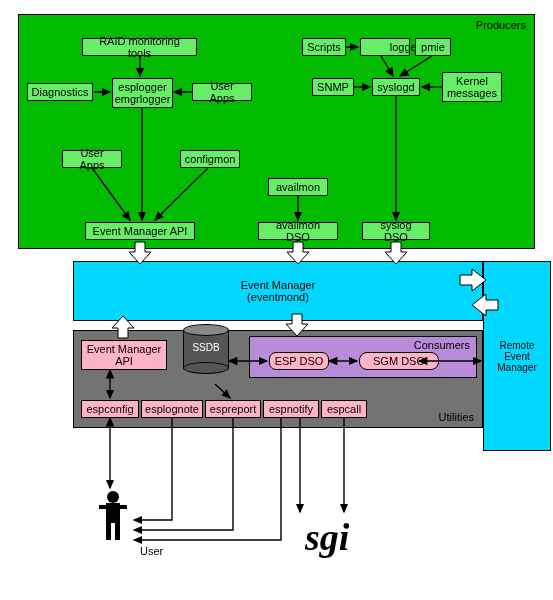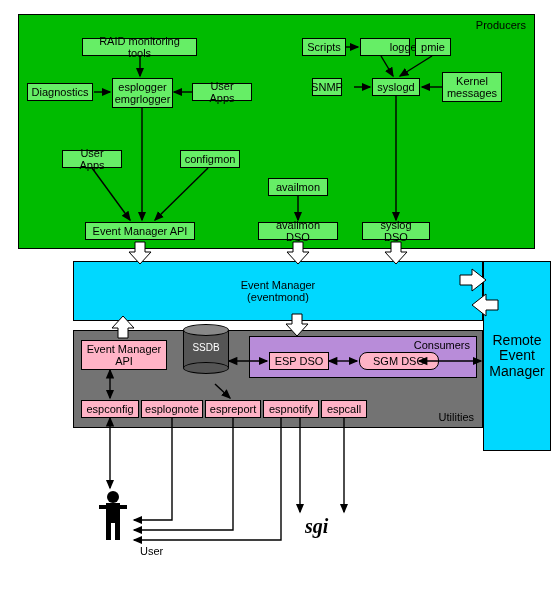--- a/index.html
+++ b/index.html
@@ -25,21 +25,21 @@
     line-height: 1.1;
   }
   .label { position: absolute; }
   .green-main { background: #00bb00; }
   .green-box  { background: #66ee66; border: 1px solid #000; }
   .cyan-main  { background: #00d8ff; }
   .purple-box { background: #b88cd9; }
   .pink-main  { background: #737373; }
   .pink-box   { background: #ffb3c6; }
   .user-icon  { position:absolute; }
-  .sgi-text   { position:absolute; font-family: Georgia, serif; font-size:20px; font-weight:bold; font-style:italic; }
+  .sgi-text   { position:absolute; font-family: Georgia, serif; font-size:38px; font-weight:bold; font-style:italic; }
 </style>
 </head>
 <body>
 
 <div class="box green-main" style="left:18px; top:14px; width:517px; height:235px; border:1px solid #000; justify-content:flex-end; align-items:flex-start; padding:4px 8px;">
   <span style="font-weight:normal;">Producers</span>
 </div>
 
 <div class="box green-box" style="left:82px; top:38px; width:115px; height:18px;justify-content:center;">
     <span>RAID monitoring tools</span>
@@ -73,38 +73,38 @@
 
 <div class="box green-box" style="left:302px; top:38px; width:44px; height:18px;">
     <span>Scripts</span>
   </div>
 <div class="box green-box" style="left:360px; top:38px; width:42px; height:18px;padding-left:44px;">
     <span>logger</span>
   </div>
 <div class="box green-box" style="left:415px; top:38px; width:36px; height:18px;">
     <span>pmie</span>
   </div>
-<div class="box green-box" style="left:312px; top:78px; width:30px; height:18px;justify-content:center;">
+<div class="box green-box" style="left:312px; top:78px; width:42px; height:18px;justify-content:center;">
     <span>SNMP</span>
   </div>
 <div class="box green-box" style="left:372px; top:78px; width:48px; height:18px;">
     <span>syslogd</span>
   </div>
 <div class="box green-box" style="left:442px; top:72px; width:60px; height:30px; white-space:pre-line;"><span>Kernel
 messages</span></div>
 <div class="box green-box" style="left:362px; top:222px; width:68px; height:18px;">
     <span>syslog DSO</span>
   </div>
 
 <div class="box cyan-main" style="left:73px; top:261px; width:410px; height:60px; white-space:pre-line;">
   <span>Event Manager
 (eventmond)</span>
 </div>
 
-<div class="box cyan-main" style="left:483px; top:261px; width:68px; height:190px; white-space:pre-line; font-size:14px;">
+<div class="box cyan-main" style="left:483px; top:261px; width:68px; height:190px; white-space:pre-line; font-size:10px;">
   <span>Remote Event
 Manager</span>
 </div>
 
 <div class="box pink-main" style="left:73px; top:330px; width:410px; height:98px; justify-content:flex-end; align-items:flex-end; padding:4px 8px;">
   <span>Utilities</span>
 </div>
 
 <div class="box purple-box" style="left:249px; top:336px; width:228px; height:42px; justify-content:flex-end; align-items:flex-start; padding:2px 6px;">
   <span>Consumers</span>
@@ -113,21 +113,21 @@
 <div class="box pink-box" style="left:81px; top:340px; width:86px; height:30px; white-space:pre-line;"><span>Event Manager
 API</span></div>
 
 <div style="position:absolute; left:183px; top:324px; width:46px; height:38px;text-decoration:underline;">
   <div style="position:absolute; left:0; top:6px; width:46px; height:38px; background:#555; border-left:1px solid #000; border-right:1px solid #000;"></div>
   <div style="position:absolute; left:0; top:38px; width:46px; height:12px; background:#555; border:1px solid #000; border-radius:50%;"></div>
   <div style="position:absolute; left:0; top:0; width:46px; height:12px; background:#888; border:1px solid #000; border-radius:50%;"></div>
   <div style="position:absolute; left:0; top:18px; width:46px; text-align:center; color:#fff; font-size:10px;">SSDB</div>
 </div>
 
-<div class="box pink-box" style="left:269px; top:352px; width:60px; height:18px;">
+<div class="box pink-box" style="left:269px; top:352px; width:60px; height:18px;border-radius:7px;">
     <span>ESP DSO</span>
   </div>
 <div class="box pink-box" style="left:359px; top:352px; width:80px; height:18px;border-radius:8px;">
     <span>SGM DSO</span>
   </div>
 
 <div class="box pink-box" style="left:81px; top:400px; width:58px; height:18px;">
     <span>espconfig</span>
   </div>
 <div class="box pink-box" style="left:141px; top:400px; width:62px; height:18px;">

